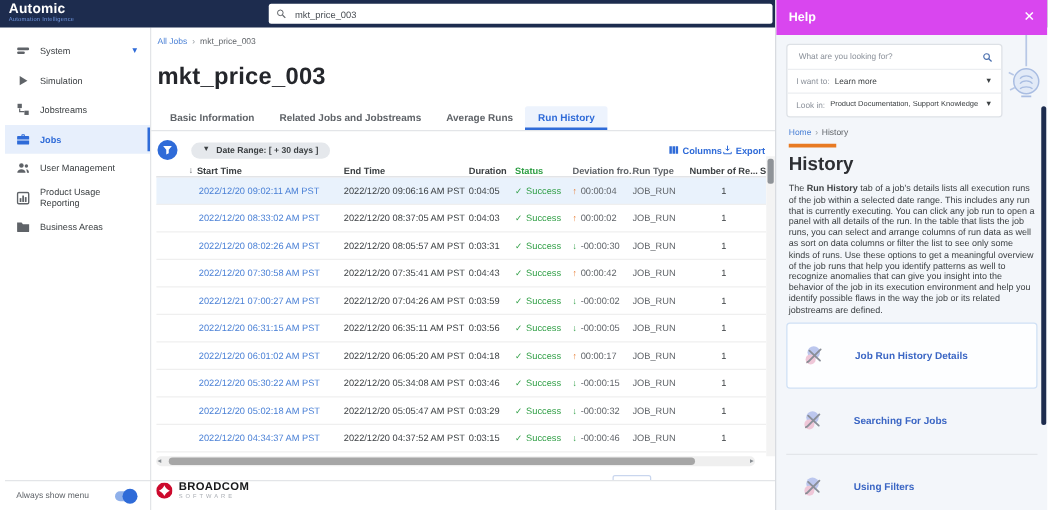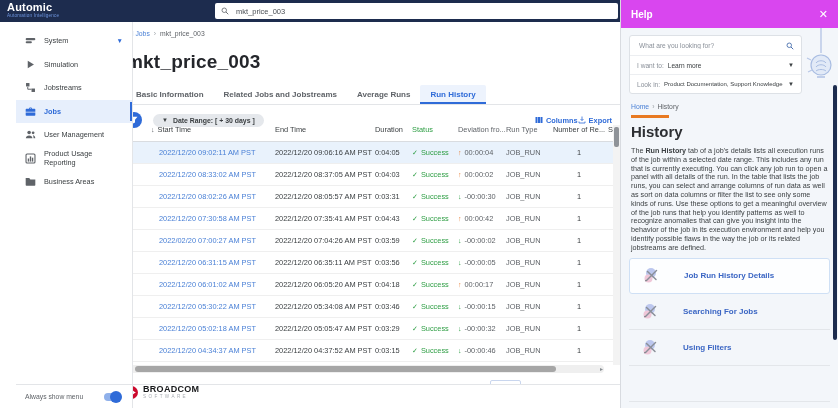--- a/index.html
+++ b/index.html
@@ -12,21 +12,21 @@
   .logo{position:absolute;left:7px;top:2px;line-height:1;}
   .logo-title{color:#fff;font-weight:bold;font-size:11px;letter-spacing:.2px;}
   .logo-sub{color:#6f96e0;font-size:4.6px;margin-top:1px;letter-spacing:.2px;}
   .gsearch{position:absolute;left:215px;top:3px;width:403px;height:16px;background:#fff;border-radius:2px;
     display:flex;align-items:center;padding:0 6px;gap:5px;}
   .gsearch .mag{width:8px;height:8px;flex:none;}
   .gsearch input{border:none;outline:none;background:transparent;font-size:7.5px;color:#4a4f55;width:100%;
     font-family:"Liberation Sans",sans-serif;}
 
   
-  .sidebar{position:absolute;left:16px;top:22px;width:117px;bottom:0;background:#fff;border-right:1px solid #e3e5e8;z-index:2;}
+  .sidebar{position:absolute;left:4px;top:22px;width:117px;bottom:0;background:#fff;border-right:1px solid #e3e5e8;z-index:2;}
   #sidebar-items{padding-top:7px;}
   .side-item{display:flex;align-items:center;gap:8px;height:23.5px;padding:0 9px;font-size:7.3px;color:#3c4043;
     position:relative;cursor:pointer;}
   .side-item.sel{background:#e7effc;color:#2f6bd8;font-weight:bold;}
   .side-item.sel::after{content:"";position:absolute;right:0;top:2px;bottom:2px;width:2px;background:#2f6bd8;}
   .si-icon{width:11px;height:11px;flex:none;display:flex;align-items:center;justify-content:center;color:#5f6368;}
   .side-item.sel .si-icon{color:#2f6bd8;}
   .si-icon svg{width:11px;height:11px;}
   .si-caret{margin-left:auto;color:#2f6bd8;font-size:6.5px;}
   .side-footer{position:absolute;left:0;right:0;bottom:0;height:24px;border-top:1px solid #e3e5e8;
@@ -48,21 +48,21 @@
     justify-content:center;cursor:pointer;flex:none;}
   .filter-btn svg{width:8px;height:8px;}
   .chip{margin-left:11px;background:#e5e8ec;border-radius:8px;height:13px;display:flex;align-items:center;gap:5px;
     padding:0 9px;font-size:6.9px;color:#3c4043;font-weight:bold;cursor:pointer;}
   .chip .caret{font-size:6px;color:#3c4043;}
   .tool-links{margin-left:auto;display:flex;gap:0;align-items:center;font-size:7.4px;color:#2f6bd8;font-weight:bold;}
   .tool-link{display:flex;align-items:center;gap:3px;cursor:pointer;}
   .tool-link svg{width:8px;height:8px;}
 
   .table{position:absolute;left:8px;right:7px;top:103px;}
-  .thead{display:flex;align-items:flex-start;height:17px;font-size:7.4px;font-weight:normal;color:#3c4043;
+  .thead{display:flex;align-items:flex-end;height:17px;font-size:7.4px;font-weight:bold;color:#3c4043;
     border-bottom:1px solid #d9dce0;}
   .hc{display:flex;align-items:center;white-space:nowrap;overflow:hidden;cursor:pointer;}
   .sort{margin-right:3px;color:#5f6368;font-size:7px;}
   .tbody{height:223px;overflow:hidden;}
   .trow{display:flex;align-items:center;height:22px;border-bottom:1px solid #efefef;font-size:7.4px;color:#3c4043;cursor:pointer;}
   .trow.selected{background:#e9f2fc;}
   .c{white-space:nowrap;overflow:hidden;}
   .c-start{width:150px;padding-left:34px;}
   .hc.c-start{padding-left:26px;}
   .c-end{width:100px;}
@@ -120,21 +120,21 @@
   .hc-caret{margin-left:auto;color:#3c4043;font-size:6px;flex:none;}
   .hc-mag{margin-left:auto;flex:none;width:8px;height:8px;}
   .bulb{position:absolute;right:3px;top:28px;z-index:0;}
   .help-bc{margin:9px 10px 0;font-size:6.8px;color:#5f6368;}
   .help-bc .home{color:#4a80d6;cursor:pointer;}
   .help-bc .sep{margin:0 3px;color:#9aa0a6;}
   .orange-bar{margin:5px 10px 0;width:38px;height:3px;background:#e87a22;}
   .help-h1{margin:5px 10px 0;font-size:15px;font-weight:bold;color:#2d2f33;}
   .help-p{margin:7px 10px 0 10px;font-size:7.2px;line-height:8.8px;color:#3c4043;}
   .help-links{margin:5px 8px 0;}
-  .hlink{display:flex;align-items:center;height:36px;padding:0 6px;border-bottom:1px solid #e3e6ea;cursor:pointer;}
+  .hlink{display:flex;align-items:center;height:53px;padding:0 6px;border-bottom:1px solid #e3e6ea;cursor:pointer;}
   .hlink.sel{border:1px solid #cfe0f5;border-radius:3px;background:#fdfeff;}
   .hl-icon{width:17px;height:17px;flex:none;margin-left:7px;}
   .hl-label{margin-left:24px;color:#3b66c4;font-weight:bold;font-size:8px;}
   .help-scroll{position:absolute;right:1px;top:85px;width:4px;height:255px;background:#1d2c4e;border-radius:2px;}
 </style>
 </head>
 <body>
 
 <div id="app">
 
@@ -332,21 +332,21 @@
             <div class="c c-start"><a class="link">2022/12/20 07:30:58 AM PST</a></div>
             <div class="c c-end">2022/12/20 07:35:41 AM PST</div>
             <div class="c c-dur">0:04:43</div>
             <div class="c c-status"><span class="chk">✓</span><span>Success</span></div>
             <div class="c c-dev"><span class="arr up">↑</span><span>00:00:42</span></div>
             <div class="c c-type">JOB_RUN</div>
             <div class="c c-num">1</div>
             <div class="c c-st"></div>
           </div>
           <div class="trow">
-            <div class="c c-start"><a class="link">2022/02/20 07:00:27 AM PST</a></div>
+            <div class="c c-start"><a class="link">2022/12/21 07:00:27 AM PST</a></div>
             <div class="c c-end">2022/12/20 07:04:26 AM PST</div>
             <div class="c c-dur">0:03:59</div>
             <div class="c c-status"><span class="chk">✓</span><span>Success</span></div>
             <div class="c c-dev"><span class="arr down">↓</span><span>-00:00:02</span></div>
             <div class="c c-type">JOB_RUN</div>
             <div class="c c-num">1</div>
             <div class="c c-st"></div>
           </div>
           <div class="trow">
             <div class="c c-start"><a class="link">2022/12/20 06:31:15 AM PST</a></div>

